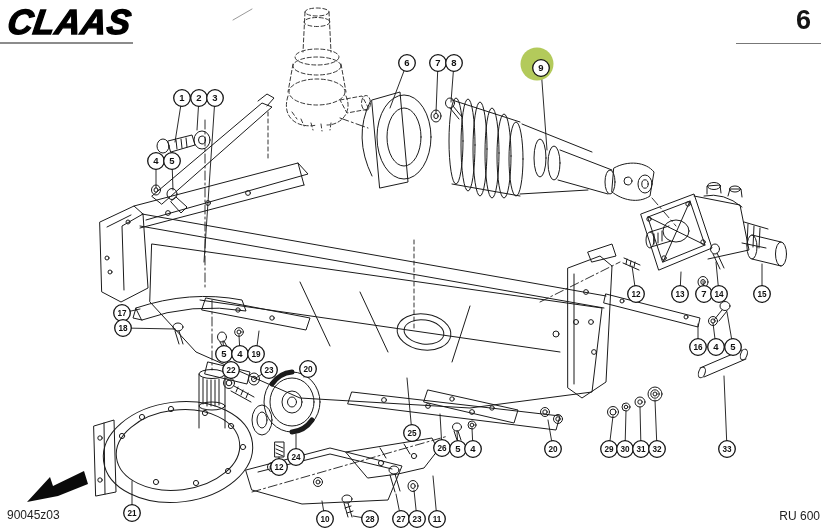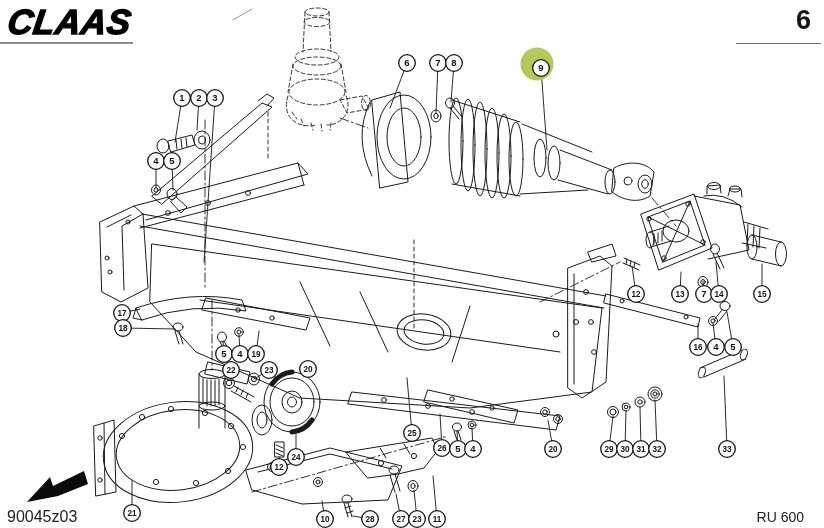--- a/index.html
+++ b/index.html
@@ -3,22 +3,22 @@
 <meta charset="utf-8">
 <style>
   html,body{margin:0;padding:0;width:824px;height:528px;background:#fff;overflow:hidden;}
   .page{position:relative;width:824px;height:528px;background:#fff;
         font-family:"Liberation Sans","DejaVu Sans",sans-serif;color:#111;}
   .logo{position:absolute;left:8px;top:2px;font-size:35px;font-weight:bold;font-style:italic;
         letter-spacing:.5px;transform:skewX(-8deg);-webkit-text-stroke:1.4px #000;color:#000;}
   .logo-rule{position:absolute;left:0;top:42px;width:133px;height:2px;background:#8c8c8c;}
   .page-num{position:absolute;right:13px;top:5px;font-size:27px;font-weight:bold;color:#141414;}
   .rule-right{position:absolute;right:3px;top:43px;width:85px;height:1px;background:#777;}
-  .doc-num{position:absolute;left:7px;top:508px;font-size:16px;color:#222;}
-  .model-code{position:absolute;right:20px;top:509px;font-size:14px;color:#222;}
+  .doc-num{position:absolute;left:7px;top:508px;font-size:12px;color:#222;}
+  .model-code{position:absolute;right:4px;top:509px;font-size:12px;color:#222;}
   svg.drawing{position:absolute;left:0;top:0;}
   .balloon{fill:#fff;stroke:#141414;stroke-width:1.3;}
   .leader{stroke:#141414;stroke-width:.9;}
   .balloon-num{fill:#111;font-family:"Liberation Sans","DejaVu Sans",sans-serif;font-weight:bold;
                text-anchor:middle;stroke:none;}
 </style>
 </head>
 <body>
 
 <div class="page">

